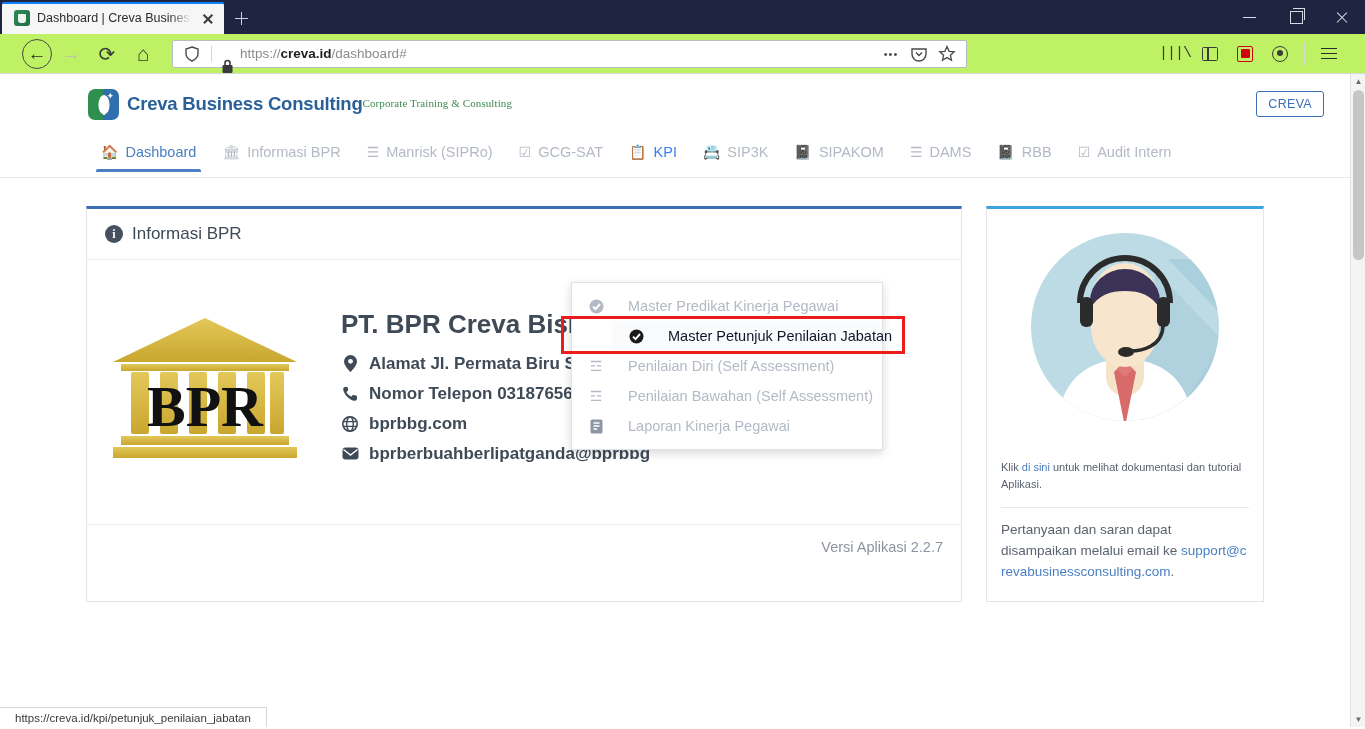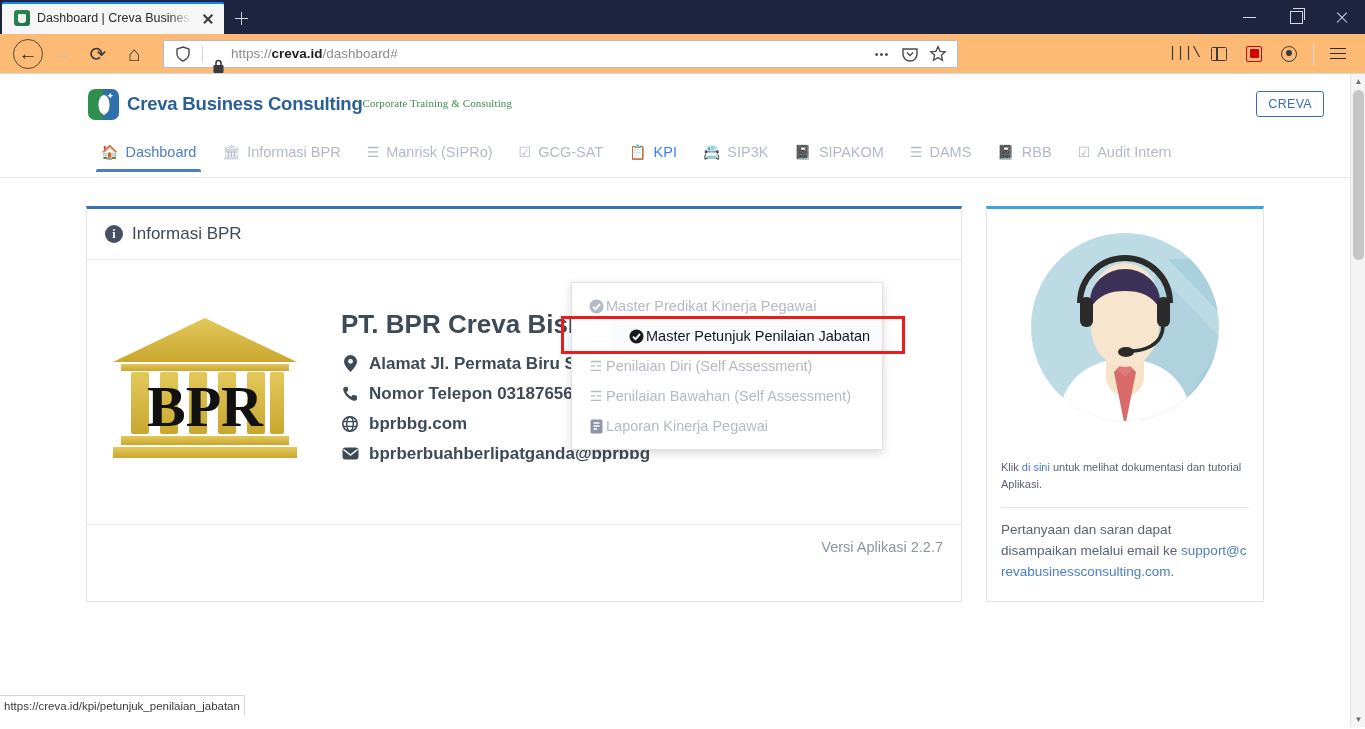--- a/index.html
+++ b/index.html
@@ -55,21 +55,21 @@
   .wc { width: 46px; height:34px; position:relative; cursor:pointer; }
   .wc-min::after{ content:""; position:absolute; left:16px; top:17px; width:13px; height:1.3px; background:#d7d9e3;}
   .wc-max::after{ content:""; position:absolute; left:17px; top:11px; width:11px; height:11px; border:1.3px solid #d7d9e3;}
   .wc-max::before{ content:""; position:absolute; left:20px; top:8px; width:11px; height:11px; border:1.3px solid #d7d9e3; border-bottom:none; border-left:none;}
   .wc-close::before,.wc-close::after{
     content:""; position:absolute; left:16px; top:16.5px; width:14px; height:1.3px; background:#d7d9e3;
   }
   .wc-close::before{ transform: rotate(45deg);} .wc-close::after{ transform: rotate(-45deg);}
 
   .navbar {
-    height: 40px; background: #fdba74; display: flex; align-items: center; padding: 0 7px;
+    height: 40px; background: #bef264; display: flex; align-items: center; padding: 0 16px;
     gap: 2px; border-bottom: 1px solid #d5d7db;
   }
   .navbtn { width: 34px; height: 34px; position: relative; cursor: pointer; flex:0 0 34px;}
   .navbtn.back { border: 1.6px solid #4a4a4a; border-radius: 50%; width:30px; height:30px; flex:0 0 30px; margin-left:6px;}
   .arrow-l::after{
     content:"←"; position:absolute; inset:0; display:flex; align-items:center; justify-content:center;
     font-size:19px; color:#2b2b2b; line-height:1;
   }
   .arrow-r::after{
     content:"→"; position:absolute; inset:0; display:flex; align-items:center; justify-content:center;
@@ -196,39 +196,39 @@
   .help-div{ height:1px; background:#e4e7ec; margin:14px 0 12px 0;}
   .help-txt2{ font-size:13.5px; color:#5b636f; line-height:1.55;}
   .help-txt2 a{ color:#4a7fc1; text-decoration:none; word-break:break-all;}
 
   
   .dropdown{
     position:absolute; left:571px; top:208px; width:312px; background:#fff;
     border:1px solid #dfe3e8; box-shadow: 0 3px 9px rgba(0,0,0,.16); padding:8px 0; z-index:50;
   }
   .dd-item{
-    display:flex; align-items:center; gap:2px; padding: 7px 16px; font-size:14.5px;
+    display:flex; align-items:center; gap:24px; padding: 7px 16px; font-size:14.5px;
     color:#b3bac5; cursor:pointer; white-space:nowrap;text-align:center;
   }
   .dd-item.hl{ color:#0f172a; background:#fafbfc;margin-left:40px; }
   .dd-item .di{ width:16px; display:flex; justify-content:center; flex:0 0 16px; font-size:14px;}
   .redbox{
     position:absolute; left:561px; top:242px; width:344px; height:38px;
     border:3px solid #ee1b1b; z-index:60; pointer-events:none;
   }
 
   
   .scrollbar{ position:absolute; right:0; top:0; bottom:0; width:15px; background:#f4f4f4; border-left:1px solid #e3e3e3;}
   .sb-up, .sb-down{ position:absolute; left:0; width:15px; height:15px; display:flex; align-items:center; justify-content:center; font-size:8px; color:#6b6b6b;}
   .sb-up{ top:0;} .sb-down{ bottom:0;}
   .sb-thumb{ position:absolute; left:2px; top:16px; width:11px; height:170px; background:#c6c6c6; border-radius:6px;}
 
   .statusbar{
-    position:absolute; left:0; bottom:12px; height:20px; background:#fff; border:1px solid #d7d7d7; border-left:none; border-bottom:none;
-    padding: 0 4px; display:flex; align-items:center; font-size:11.5px; color:#3a3a3a; z-index:70;
+    position:absolute; left:0; bottom:0; height:20px; background:#fff; border:1px solid #d7d7d7; border-left:none; border-bottom:none;
+    padding: 0 15px; display:flex; align-items:center; font-size:11.5px; color:#3a3a3a; z-index:70;
   }
 </style>
 </head>
 <body>
 
 <div class="browser">
 
   <div class="titlebar">
     <div class="tab">
       <div class="tab-favicon">

